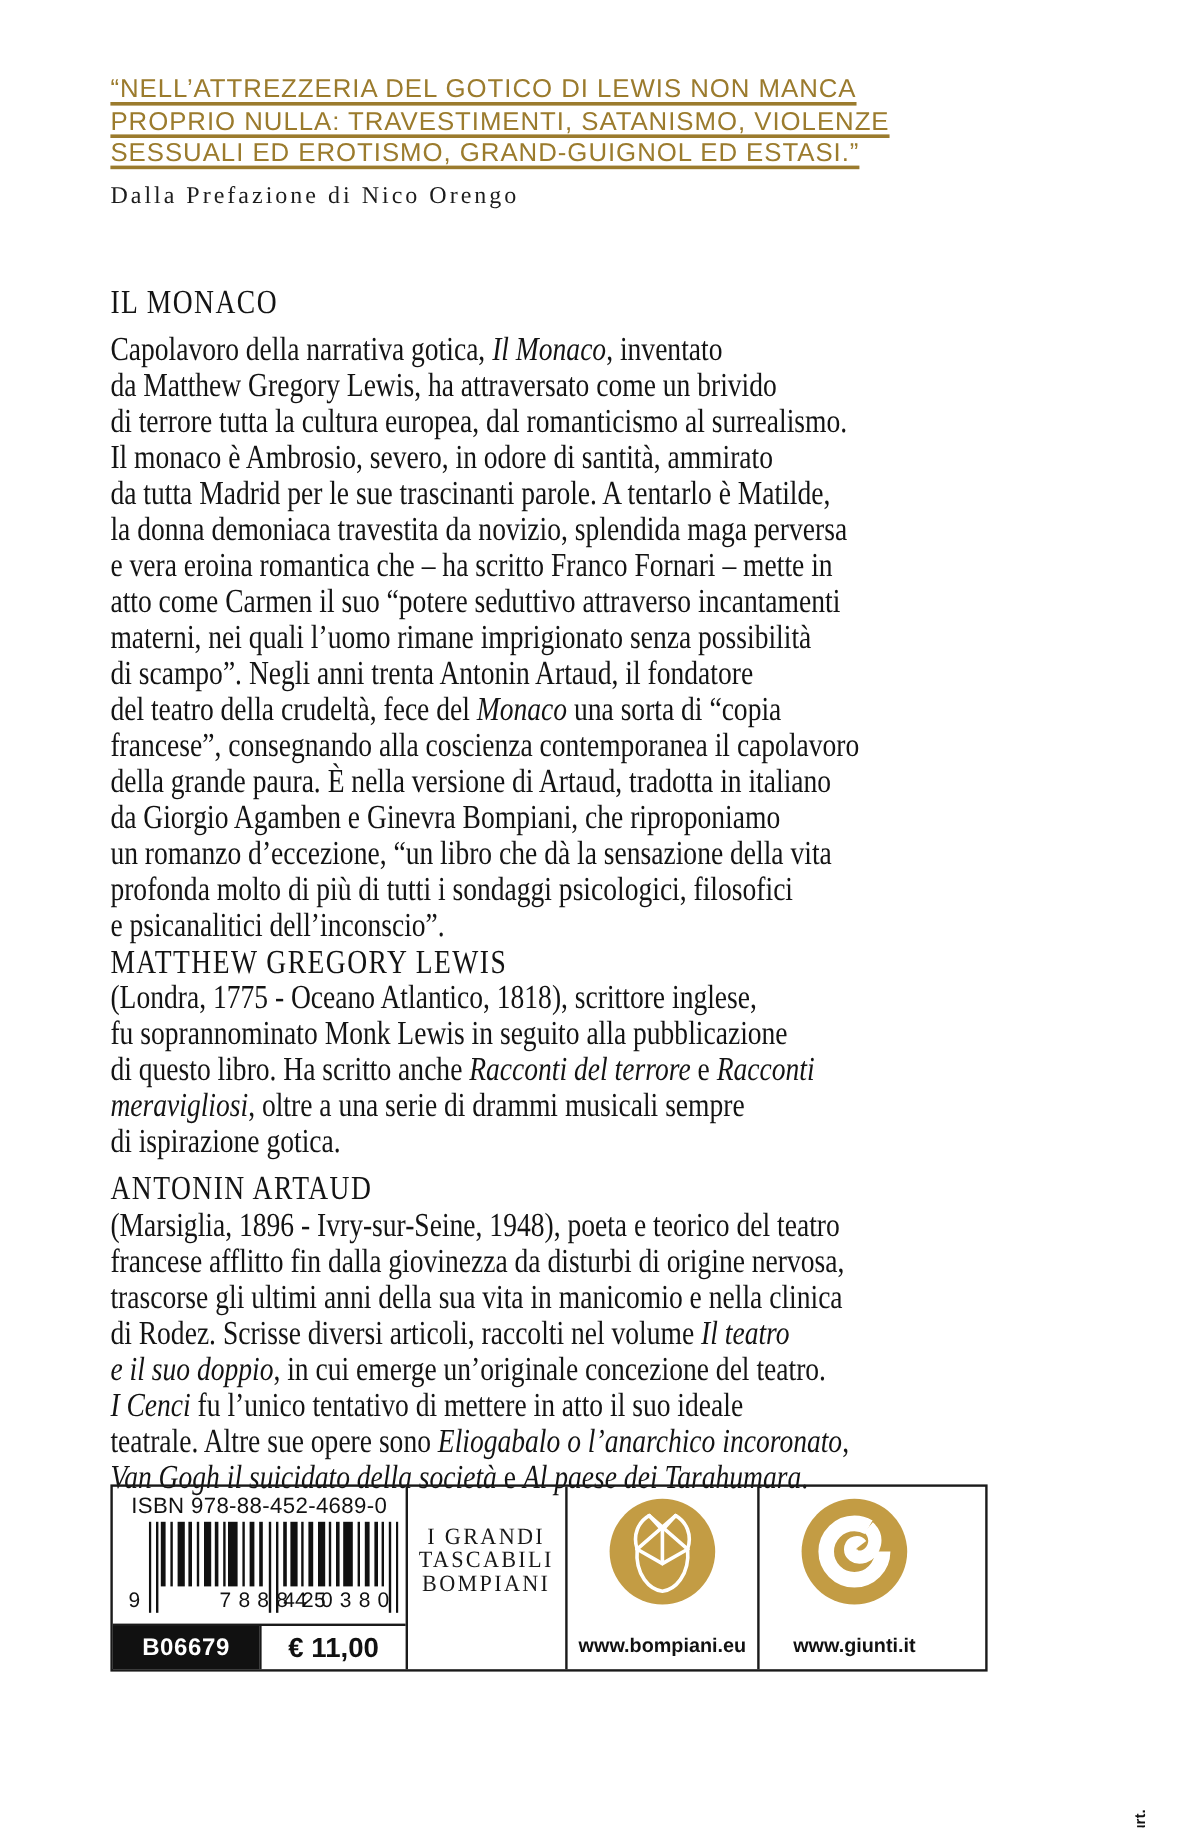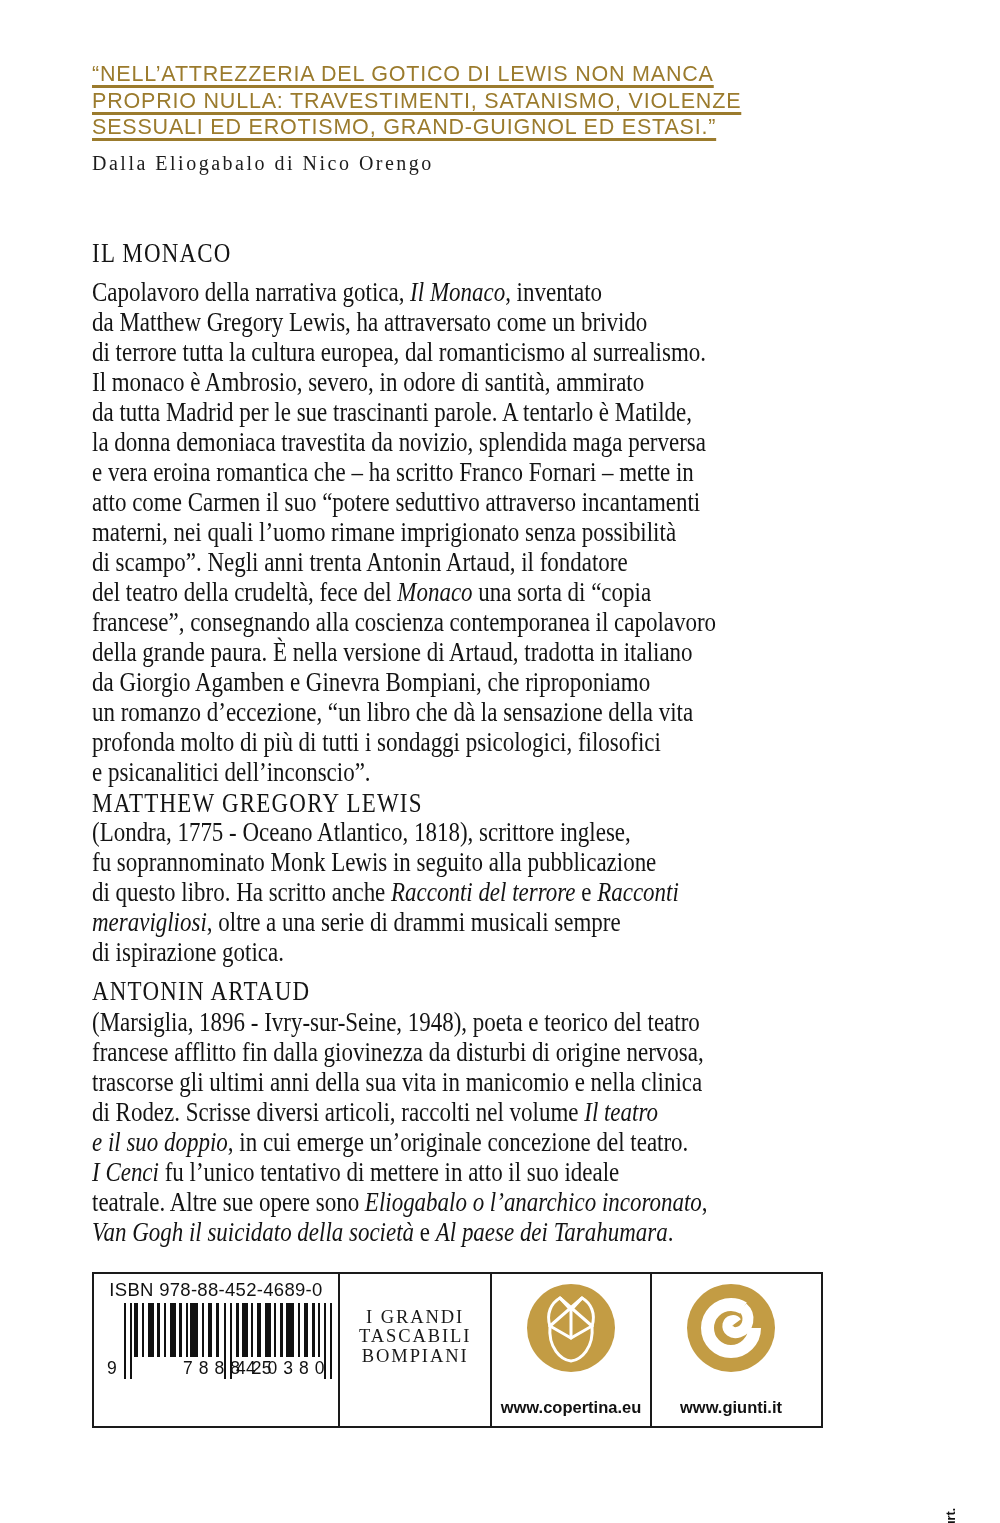--- a/index.html
+++ b/index.html
@@ -28,26 +28,26 @@
   .sec-body{
     left:92px;font-size:28px;line-height:30px;
     transform:scaleX(0.82);transform-origin:0 0;white-space:nowrap;
   }
   .sec-body i{font-style:italic;}
   #sec0-head{top:238px;} #sec0-body{top:277px;}
   #sec1-head{top:788px;} #sec1-body{top:817px;}
   #sec2-head{top:976px;} #sec2-body{top:1007px;}
   
   .footer-strip{
-    left:92px;top:1272px;width:731px;height:156px;box-sizing:border-box;
+    left:92px;top:1237px;width:731px;height:156px;box-sizing:border-box;
     border:2px solid #1a1a1a;display:flex;font-family:"Liberation Sans",sans-serif;
   }
   .cell{box-sizing:border-box;height:100%;}
   .cell-barcode{width:246px;border-right:2px solid #1a1a1a;position:relative;}
-  .cell-series{width:152px;border-right:2px solid #1a1a1a;display:flex;align-items:center;justify-content:center;}
+  .cell-series{width:133px;border-right:2px solid #1a1a1a;display:flex;align-items:center;justify-content:center;}
   .cell-logo{width:160px;display:flex;flex-direction:column;align-items:center;}
   .cell-logo.first{border-right:2px solid #1a1a1a;}
   .cell-logo.last{width:158px;border-radius:21px;}
   .isbn{ text-align:center;font-size:18.5px;letter-spacing:0.3px;margin-top:5px;color:#111;}
   .barcode{position:relative;width:208px;height:80px;margin:2px 0 0 30px;}
   .barcode svg{position:absolute;left:0;top:0;}
   .bc-digit{position:absolute;top:55px;font-size:17.5px;color:#111;background:transparent;}
   .bc-9{left:-17px;}
   .bc-mid{left:16px;letter-spacing:6px;margin-left:43px;}
   .bc-right{left:112px;letter-spacing:6px;}
@@ -68,21 +68,21 @@
     font-family:"Liberation Sans",sans-serif;font-weight:bold;
     font-size:12.5px;line-height:16.5px;color:#111;
     transform:rotate(-90deg);transform-origin:100% 100%;
     white-space:nowrap;
   }
 </style>
 </head>
 <body>
 
 <div class="abs quote">“NELL’ATTREZZERIA DEL GOTICO DI LEWIS NON MANCA<br>PROPRIO NULLA: TRAVESTIMENTI, SATANISMO, VIOLENZE<br>SESSUALI ED EROTISMO, GRAND-GUIGNOL ED ESTASI.”</div>
-<div class="abs attribution">Dalla Eliogabalo di Nico Orengo</div>
+<div class="abs attribution">Dalla Prefazione di Nico Orengo</div>
 
 <div class="abs sec-head" id="sec0-head">IL MONACO</div>
 <div class="abs sec-body" id="sec0-body">Capolavoro della narrativa gotica, <i>Il Monaco</i>, inventato<br>da Matthew Gregory Lewis, ha attraversato come un brivido<br>di terrore tutta la cultura europea, dal romanticismo al surrealismo.<br>Il monaco è Ambrosio, severo, in odore di santità, ammirato<br>da tutta Madrid per le sue trascinanti parole. A tentarlo è Matilde,<br>la donna demoniaca travestita da novizio, splendida maga perversa<br>e vera eroina romantica che – ha scritto Franco Fornari – mette in<br>atto come Carmen il suo “potere seduttivo attraverso incantamenti<br>materni, nei quali l’uomo rimane imprigionato senza possibilità<br>di scampo”. Negli anni trenta Antonin Artaud, il fondatore<br>del teatro della crudeltà, fece del <i>Monaco</i> una sorta di “copia<br>francese”, consegnando alla coscienza contemporanea il capolavoro<br>della grande paura. È nella versione di Artaud, tradotta in italiano<br>da Giorgio Agamben e Ginevra Bompiani, che riproponiamo<br>un romanzo d’eccezione, “un libro che dà la sensazione della vita<br>profonda molto di più di tutti i sondaggi psicologici, filosofici<br>e psicanalitici dell’inconscio”.</div>
 
 <div class="abs sec-head" id="sec1-head">MATTHEW GREGORY LEWIS</div>
 <div class="abs sec-body" id="sec1-body">(Londra, 1775 - Oceano Atlantico, 1818), scrittore inglese,<br>fu soprannominato Monk Lewis in seguito alla pubblicazione<br>di questo libro. Ha scritto anche <i>Racconti del terrore</i> e <i>Racconti</i><br><i>meravigliosi</i>, oltre a una serie di drammi musicali sempre<br>di ispirazione gotica.</div>
 
 <div class="abs sec-head" id="sec2-head">ANTONIN ARTAUD</div>
 <div class="abs sec-body" id="sec2-body">(Marsiglia, 1896 - Ivry-sur-Seine, 1948), poeta e teorico del teatro<br>francese afflitto fin dalla giovinezza da disturbi di origine nervosa,<br>trascorse gli ultimi anni della sua vita in manicomio e nella clinica<br>di Rodez. Scrisse diversi articoli, raccolti nel volume <i>Il teatro</i><br><i>e il suo doppio</i>, in cui emerge un’originale concezione del teatro.<br><i>I Cenci</i> fu l’unico tentativo di mettere in atto il suo ideale<br>teatrale. Altre sue opere sono <i>Eliogabalo o l’anarchico incoronato</i>,<br><i>Van Gogh il suicidato della società</i> e <i>Al paese dei Tarahumara</i>.</div>
 
@@ -122,41 +122,45 @@
           <rect x="188" y="0" width="3" height="54"></rect>
             <rect x="194" y="0" width="2" height="54"></rect>
           <rect x="200" y="0" width="2" height="76"></rect>
             <rect x="206" y="0" width="2" height="76"></rect>
         </g>
       </svg>
       <span class="bc-digit bc-9">9</span>
       <span class="bc-digit bc-mid">788845</span>
       <span class="bc-digit bc-right">420380</span>
     </div>
+    <div class="price-row">
+      <div class="code-box">B06679</div>
+      <div class="price-box">€ 11,00</div>
+    </div>
   </div>
 
   <div class="cell cell-series">
     <div class="series">I GRANDI<br>TASCABILI<br>BOMPIANI</div>
   </div>
 
   <div class="cell cell-logo first">
     <svg class="logo" viewBox="-45 -45 90 90">
       <circle r="44" fill="#c39c44"></circle>
       <g stroke="#ffffff" stroke-width="3" fill="none" stroke-linejoin="miter" stroke-linecap="round">
         <path d="M -21,-2 C -23,20 -10,32 0,33 C 10,32 23,20 21,-2"></path>
         <path d="M -21,-2 C -25,-14 -20,-25 -11,-30"></path>
         <path d="M 21,-2 C 25,-14 20,-25 11,-30"></path>
         <path d="M -11,-30 L 21,-2"></path>
         <path d="M 11,-30 L -21,-2"></path>
         <path d="M -21,-2 L 0,10 L 21,-2"></path>
         <path d="M -11,-30 L 0,-18 L 11,-30"></path>
         <path d="M 0,10 L 0,-18"></path>
       </g>
     </svg>
-    <div class="site">www.copertina.eu</div>
+    <div class="site">www.bompiani.eu</div>
   </div>
 
   <div class="cell cell-logo last">
     <svg class="logo" viewBox="-45 -45 90 90">
       <circle r="44" fill="#c39c44"></circle>
       <circle r="23.5" fill="none" stroke="#ffffff" stroke-width="13" stroke-dasharray="123 24.7"></circle>
       <path d="M 11.7,-20.3 C 21,-12 17,1 8,4 C 1,6.2 -4,2 -3,-3.5 C -2,-7.5 3,-8.8 5.5,-5.5" fill="none" stroke="#ffffff" stroke-width="11"></path>
     </svg>
     <div class="site">www.giunti.it</div>
   </div>

